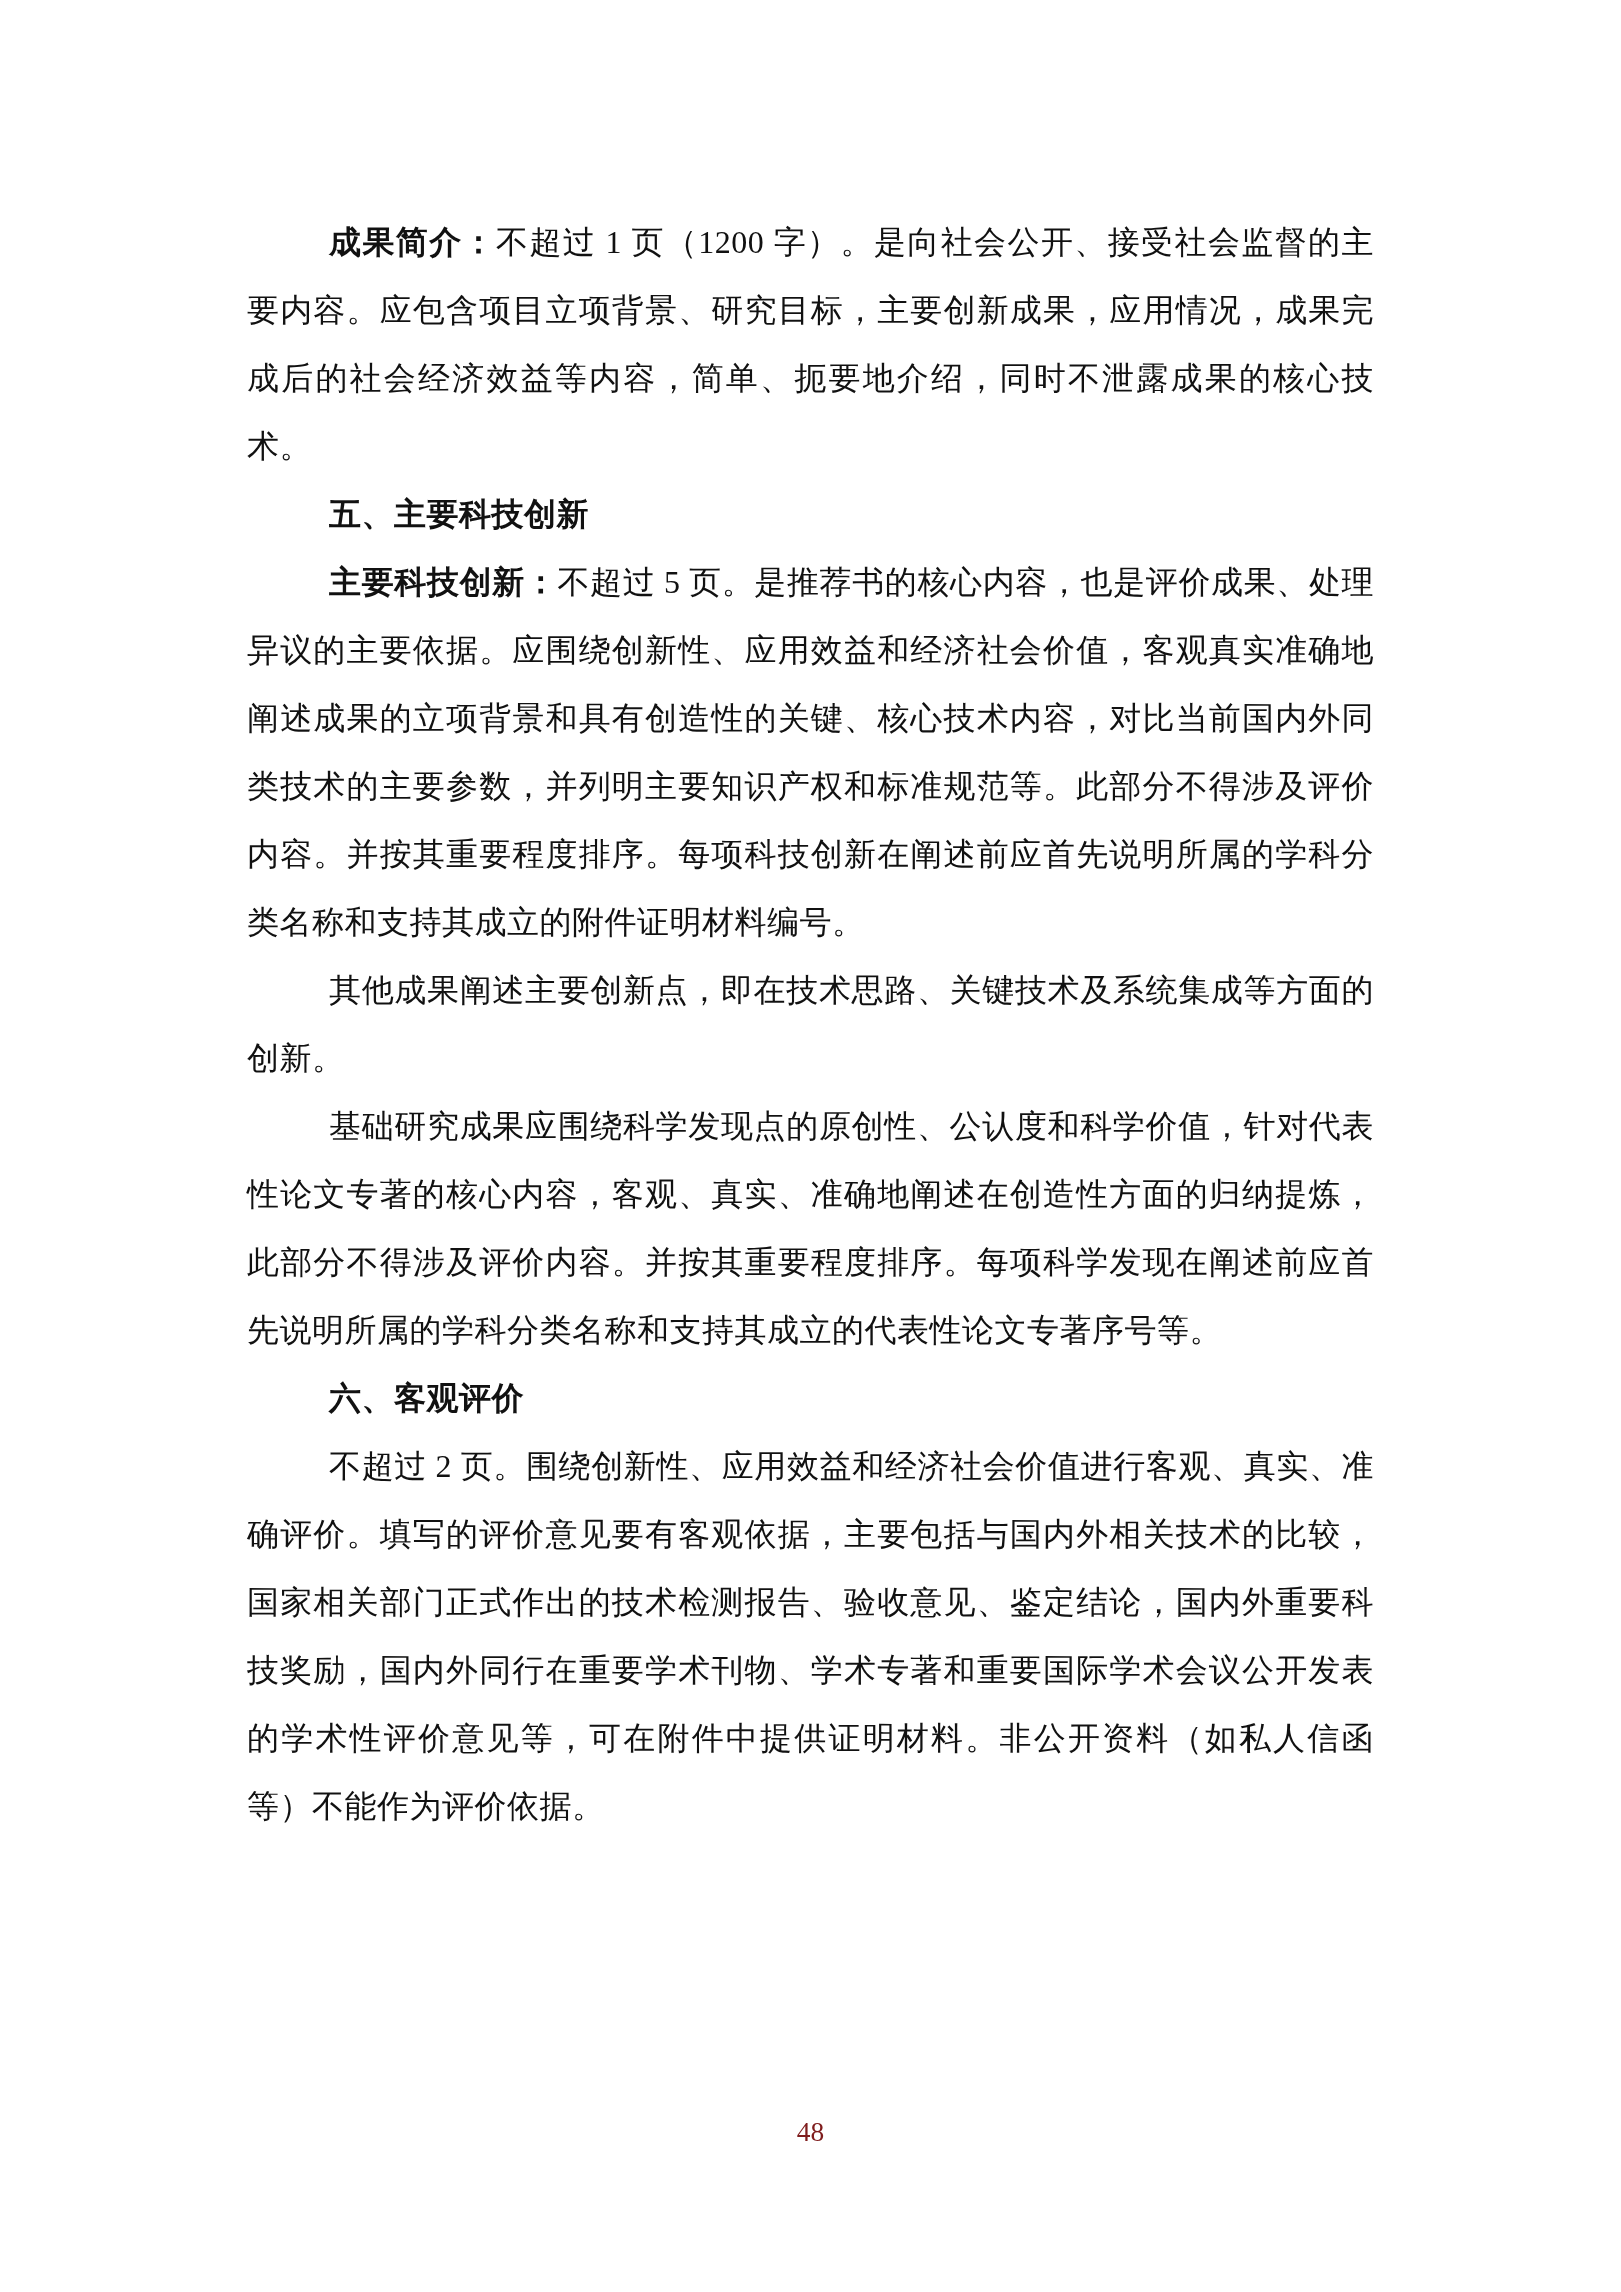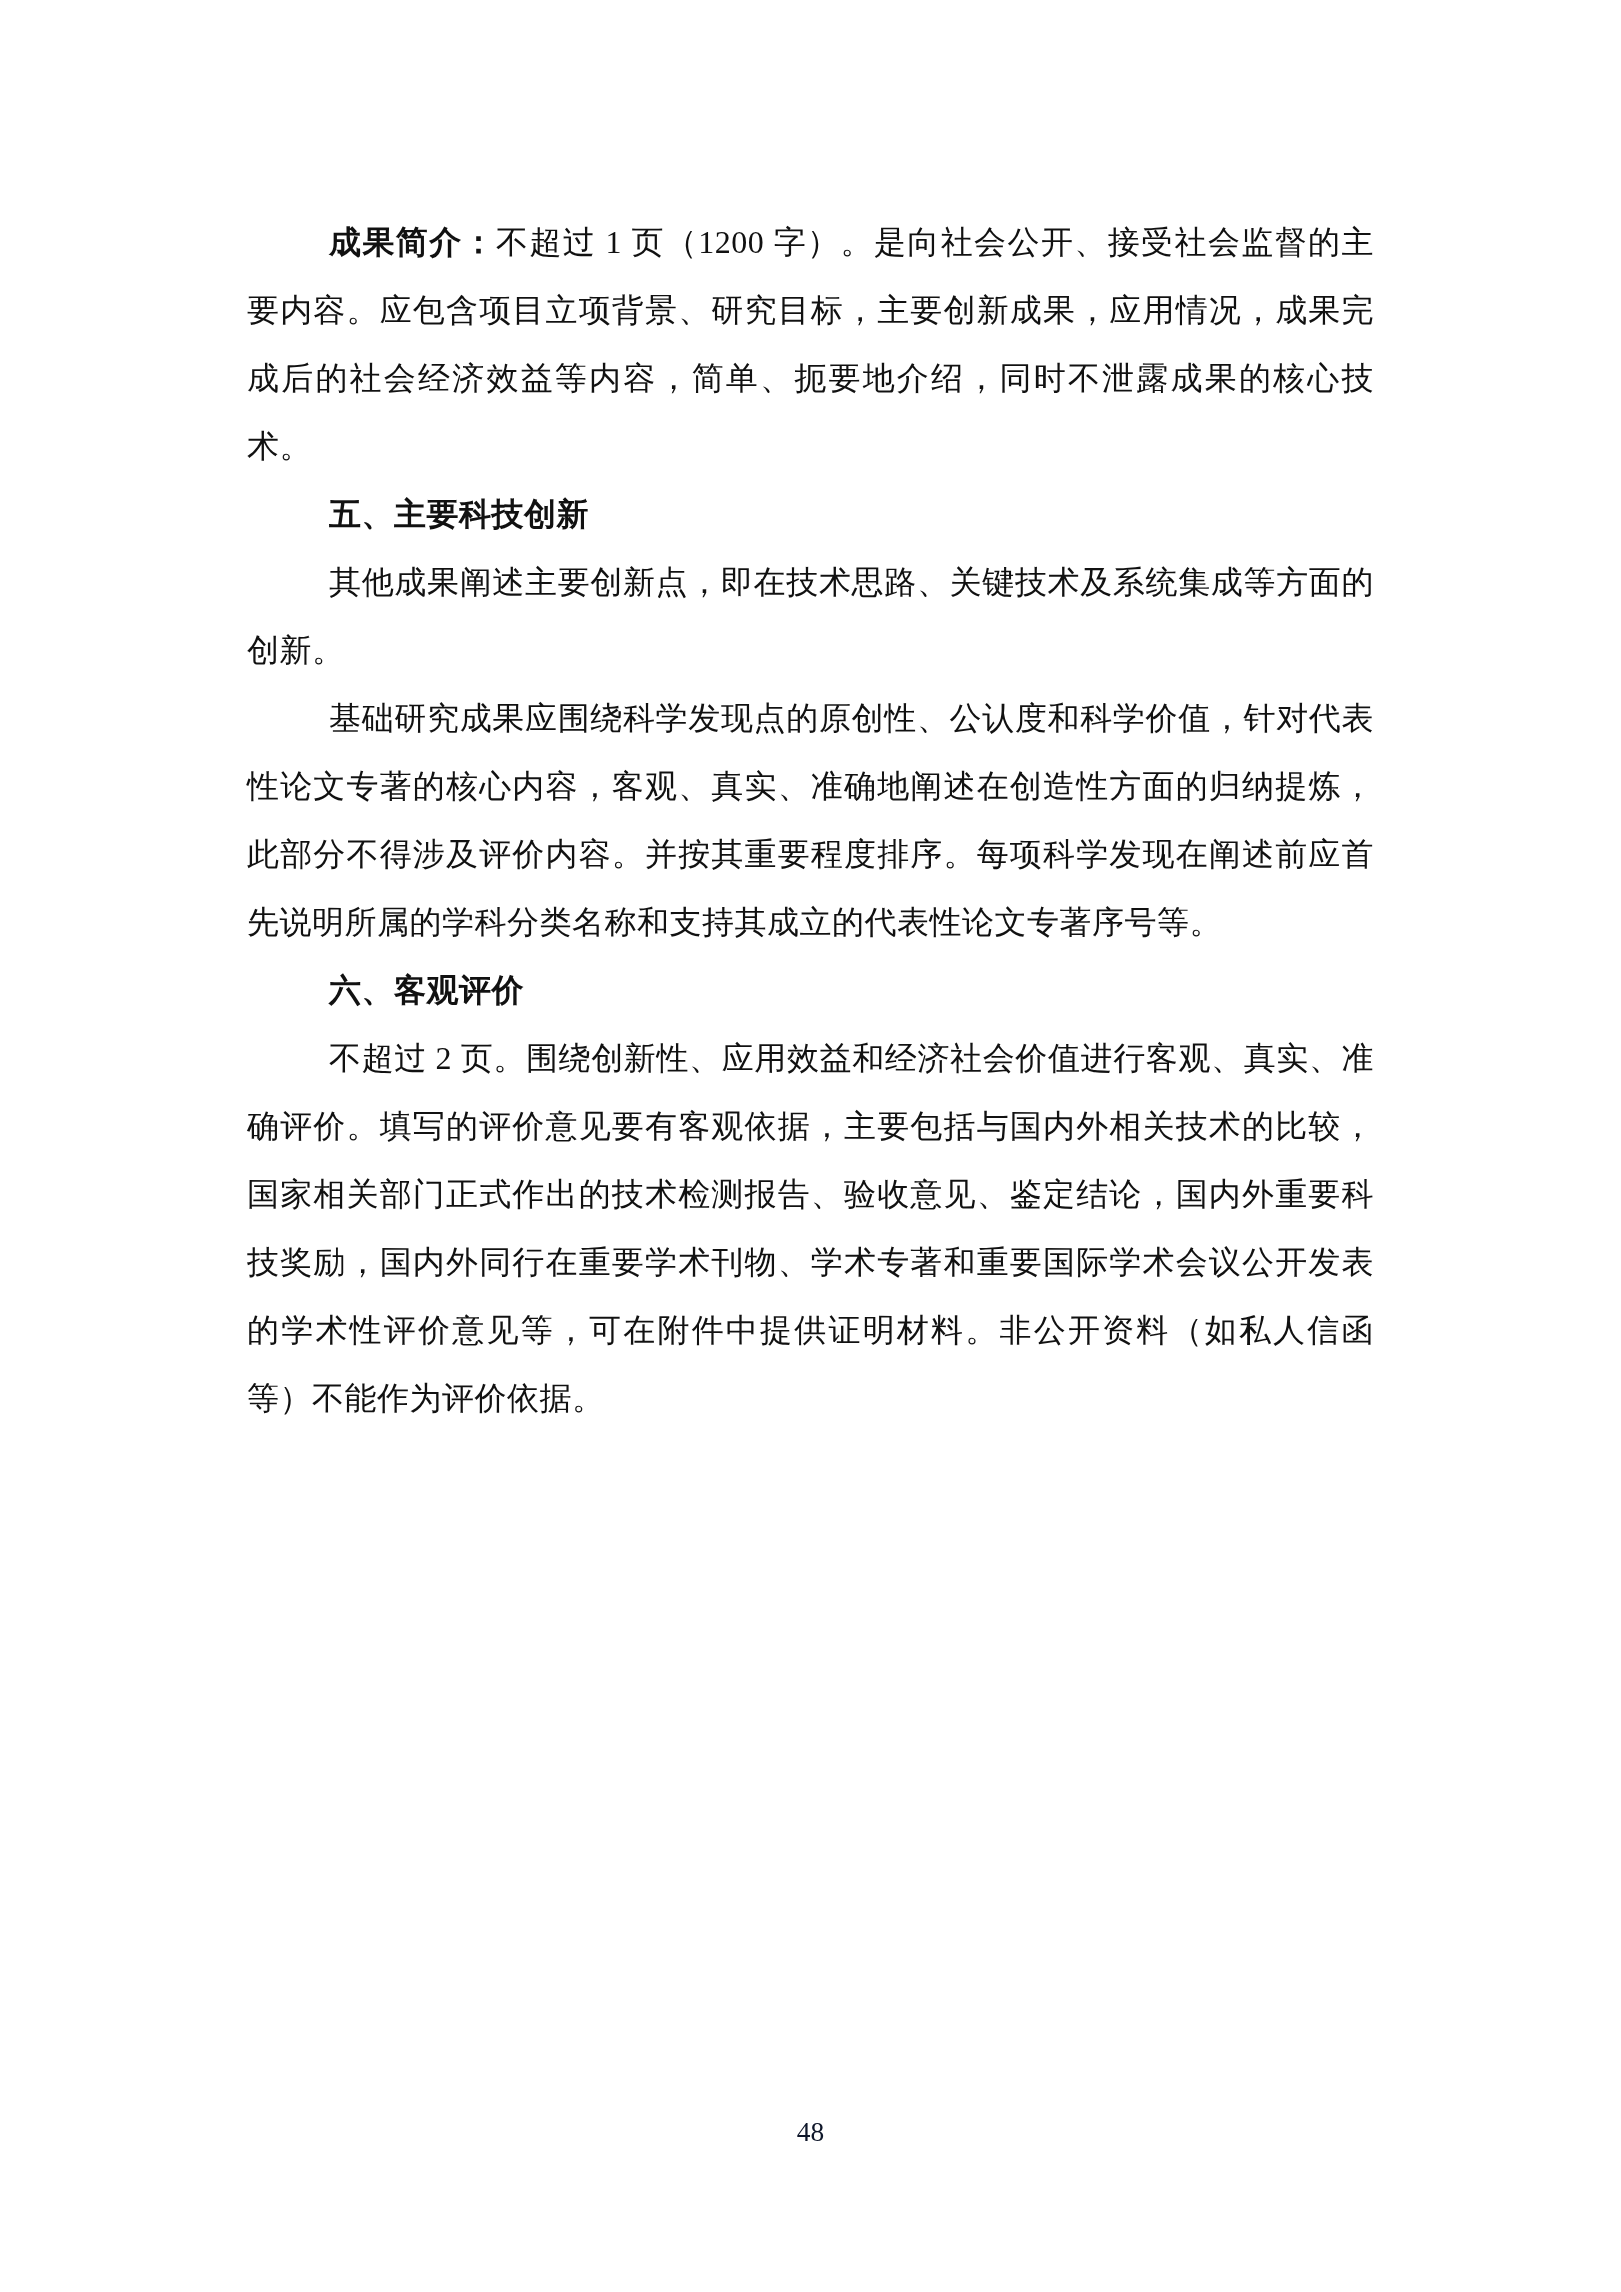--- a/index.html
+++ b/index.html
@@ -44,33 +44,34 @@
     text-indent: 82px;
     letter-spacing: 0.5px;
   }
   .footer {
     position: absolute;
     left: 0;
     top: 2117px;
     width: 100%;
     text-align: center;
     font-size: 27.4px;
-    color: #0f172a;
+    color: #7f1d1d;
   }
 </style>
 </head>
 <body>
 
 <div class="page">
   <div class="content">
 
     <p class="para"><span class="lead">成果简介：</span><span>不超过 1 页（1200 字）。是向社会公开、接受社会监督的主要内容。应包含项目立项背景、研究目标，主要创新成果，应用情况，成果完成后的社会经济效益等内容，简单、扼要地介绍，同时不泄露成果的核心技术。</span></p>
 
     <p class="heading">五、主要科技创新</p>
 
+    <p class="para"><span class="lead">主要科技创新：</span><span>不超过 5 页。是推荐书的核心内容，也是评价成果、处理异议的主要依据。应围绕创新性、应用效益和经济社会价值，客观真实准确地阐述成果的立项背景和具有创造性的关键、核心技术内容，对比当前国内外同类技术的主要参数，并列明主要知识产权和标准规范等。此部分不得涉及评价内容。并按其重要程度排序。每项科技创新在阐述前应首先说明所属的学科分类名称和支持其成立的附件证明材料编号。</span></p>
 
     <p class="para">其他成果阐述主要创新点，即在技术思路、关键技术及系统集成等方面的创新。</p>
 
     <p class="para">基础研究成果应围绕科学发现点的原创性、公认度和科学价值，针对代表性论文专著的核心内容，客观、真实、准确地阐述在创造性方面的归纳提炼，此部分不得涉及评价内容。并按其重要程度排序。每项科学发现在阐述前应首先说明所属的学科分类名称和支持其成立的代表性论文专著序号等。</p>
 
     <p class="heading">六、客观评价</p>
 
     <p class="para">不超过 2 页。围绕创新性、应用效益和经济社会价值进行客观、真实、准确评价。填写的评价意见要有客观依据，主要包括与国内外相关技术的比较，国家相关部门正式作出的技术检测报告、验收意见、鉴定结论，国内外重要科技奖励，国内外同行在重要学术刊物、学术专著和重要国际学术会议公开发表的学术性评价意见等，可在附件中提供证明材料。非公开资料（如私人信函等）不能作为评价依据。</p>
 
 

